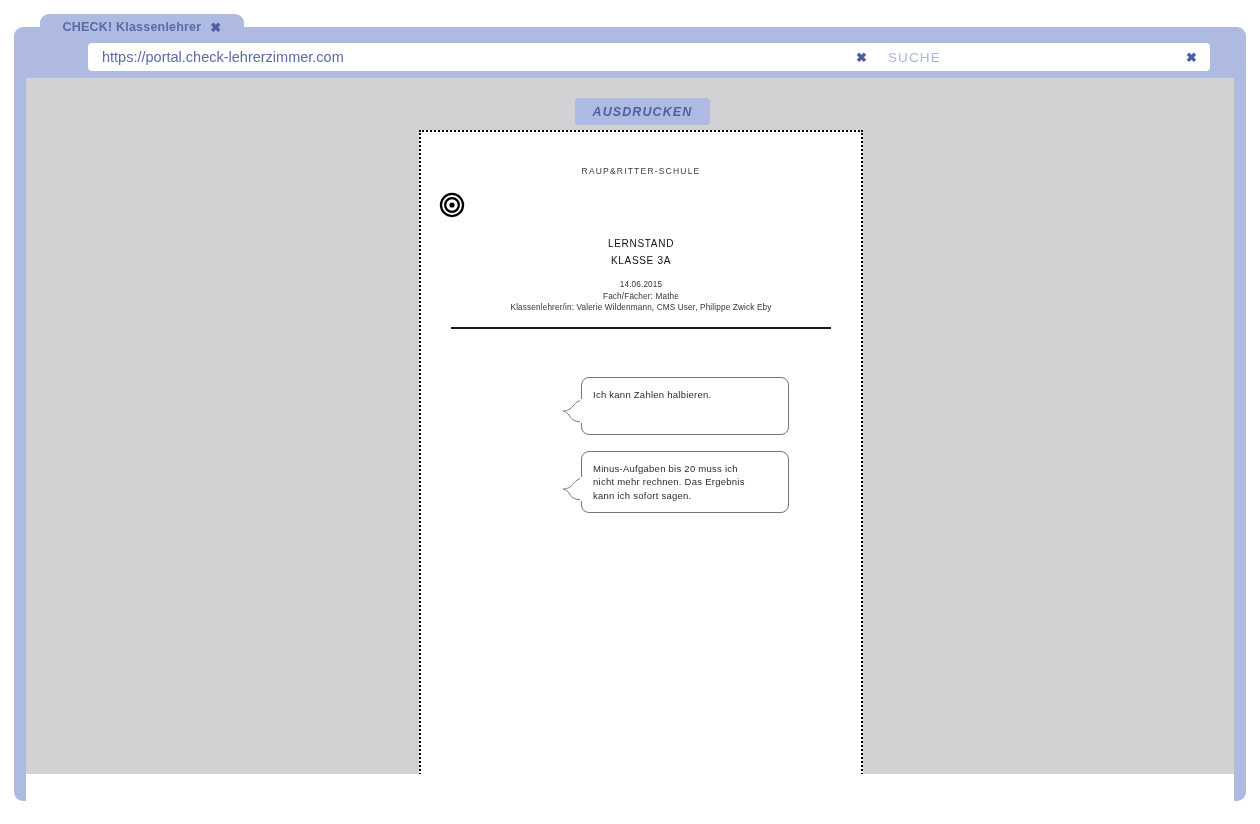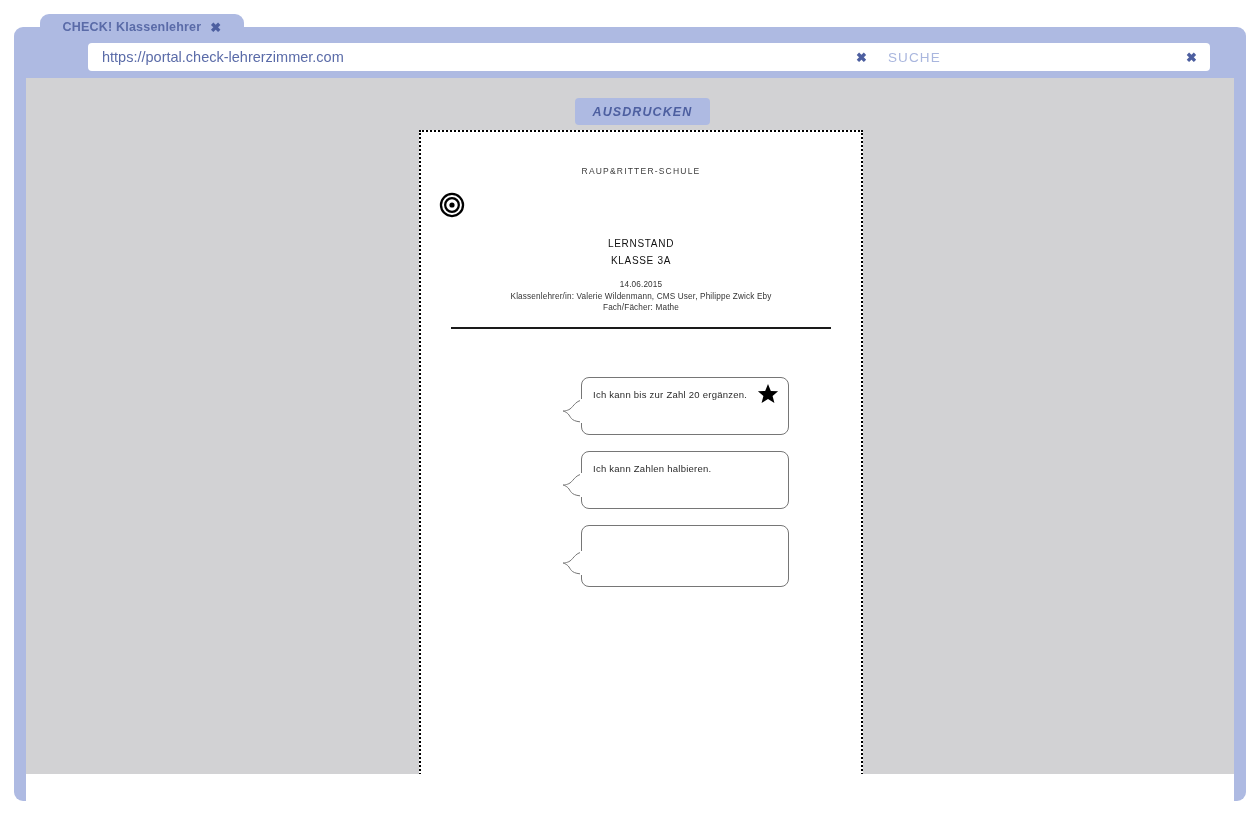--- a/index.html
+++ b/index.html
@@ -265,54 +265,43 @@
           <circle cx="20" cy="20" r="17" fill="none" stroke="#000" stroke-width="3.5"></circle>
           <circle cx="20" cy="20" r="10.5" fill="none" stroke="#000" stroke-width="3.5"></circle>
           <circle cx="20" cy="20" r="4" fill="#000"></circle>
         </svg>
 
         <div class="title-line">LERNSTAND</div>
         <div class="title-line">KLASSE 3A</div>
 
         <div class="meta">
           <div>14.06.2015</div>
+          <div>Fach/Fächer: Mathe</div>
           <div>Klassenlehrer/in: Valerie Wildenmann, CMS User, Philippe Zwick Eby</div>
-          <div>Fach/Fächer: Mathe</div>
         </div>
 
         <div id="divider"></div>
 
         <div id="bubbles">
-            <div class="bubble-row">
-              <div class="bubble bubble-b1">
-                <svg class="tail" viewBox="0 0 22 26">
-                  <path d="M22 2 C14 2 12 8 8 11 C5 13 1 13 1 13 C1 13 5 14 7 17 C9 20 10 24 22 24" fill="#ffffff" stroke="#767676" stroke-width="1" stroke-linejoin="round"></path>
-                  <rect x="18" y="1" width="6" height="24" fill="#ffffff"></rect>
-                </svg>
-                <div class="bubble-text">Ich kann bis zur Zahl 20 ergänzen.</div>
-                <svg class="star" viewBox="0 0 24 24">
-                  <path d="M12 1.2 L15.1 8.6 L23 9.1 L17 14.1 L19 21.8 L12 17.5 L5 21.8 L7 14.1 L1 9.1 L8.9 8.6 Z" fill="#000"></path>
-                </svg>
-              </div>
-            </div>
             <div class="bubble-row">
               <div class="bubble bubble-b4">
                 <svg class="tail" viewBox="0 0 22 26">
                   <path d="M22 2 C14 2 12 8 8 11 C5 13 1 13 1 13 C1 13 5 14 7 17 C9 20 10 24 22 24" fill="#ffffff" stroke="#767676" stroke-width="1" stroke-linejoin="round"></path>
                   <rect x="18" y="1" width="6" height="24" fill="#ffffff"></rect>
                 </svg>
                 <div class="bubble-text">Ich kann Zahlen halbieren.</div>
               </div>
             </div>
             <div class="bubble-row">
               <div class="bubble bubble-b5">
                 <svg class="tail" viewBox="0 0 22 26">
                   <path d="M22 2 C14 2 12 8 8 11 C5 13 1 13 1 13 C1 13 5 14 7 17 C9 20 10 24 22 24" fill="#ffffff" stroke="#767676" stroke-width="1" stroke-linejoin="round"></path>
                   <rect x="18" y="1" width="6" height="24" fill="#ffffff"></rect>
                 </svg>
+                <div class="bubble-text">Minus-Aufgaben bis 20 muss ich nicht mehr rechnen. Das Ergebnis kann ich sofort sagen.</div>
               </div>
             </div>
           </div>
 
       </div>
     </div>
 
   </div>
 
   <div id="footer"></div>

